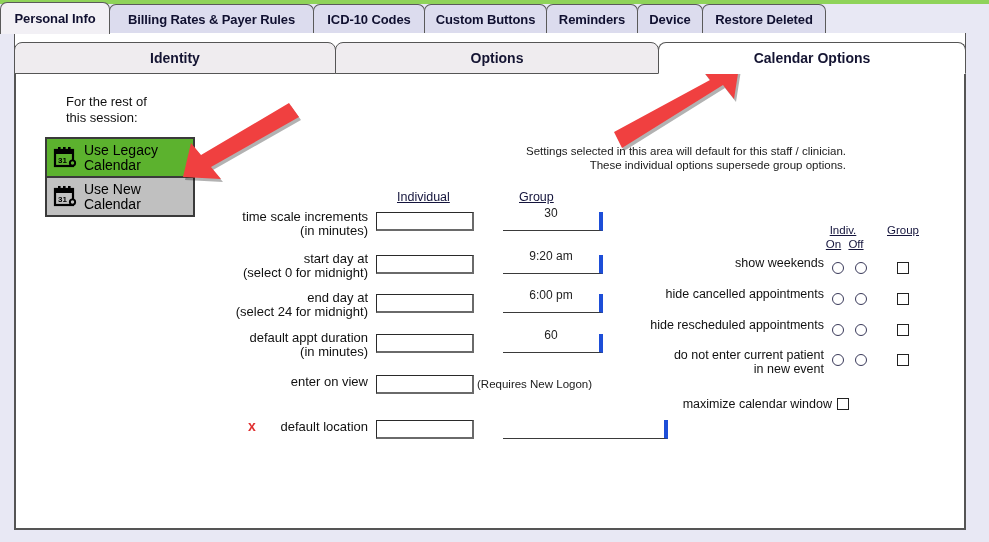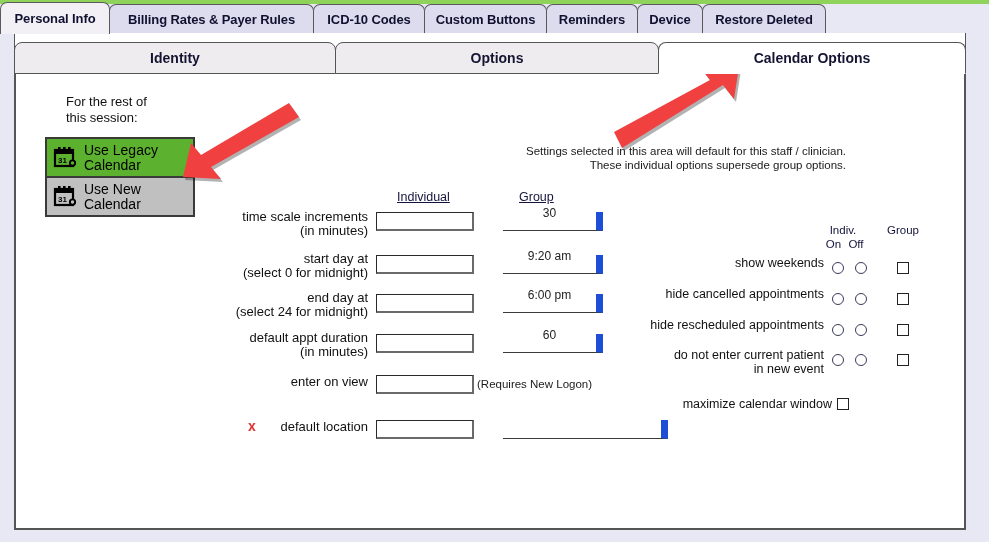--- a/index.html
+++ b/index.html
@@ -145,37 +145,37 @@
     background: #fff;
     border: 1px solid #2a2a2a;
     border-right: 2px solid #6a6a6a;
     border-bottom: 2px solid #6a6a6a;
   }
   .grp-box {
     position: absolute;
     height: 19px;
     box-sizing: border-box;
     border-bottom: 1px solid #3a3a3a;
-    border-right: 7px solid #1d4ed8;
+    border-right: 4px solid #1d4ed8;
     font-size: 12px; color: #222;
     display: flex; align-items: center; justify-content: center;
     padding-bottom: 16px;
   }
   .hint {
     position: absolute;
     font-size: 11.5px; color: #1a1a1a;
   }
   .req-x {
     position: absolute;
     font-size: 14px; font-weight: bold; color: #e03030;
   }
   
   .opt-head {
     position: absolute; font-size: 11.5px; color: #14143c;
-    text-align: center;
+    text-decoration: underline; text-align: center;
   }
   .opt-label {
     position: absolute; text-align: right;
     font-size: 12.5px; color: #111; line-height: 14px;
     white-space: pre-line;
   }
   .radio {
     position: absolute; width: 12px; height: 12px;
     border: 1.5px solid #3a3a5a; border-radius: 50%;
     box-sizing: border-box; background: #fff;

